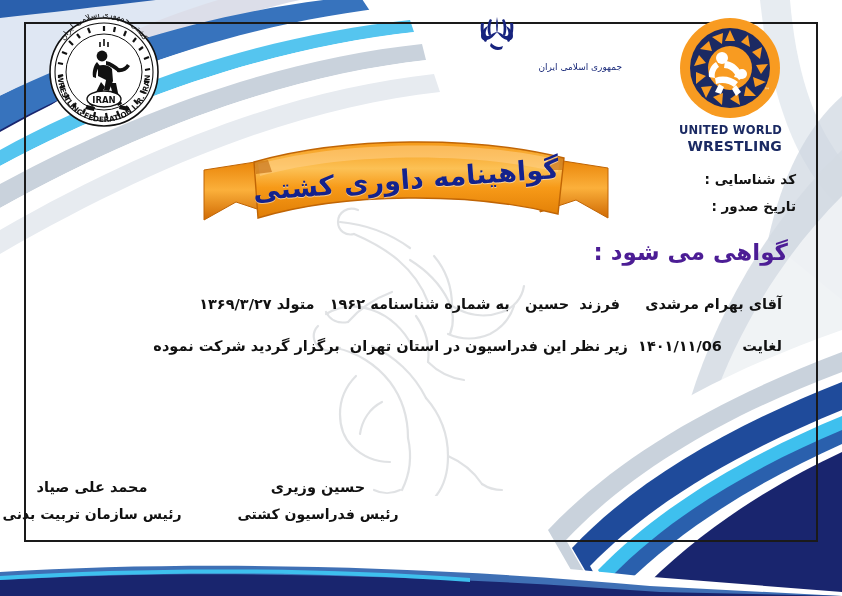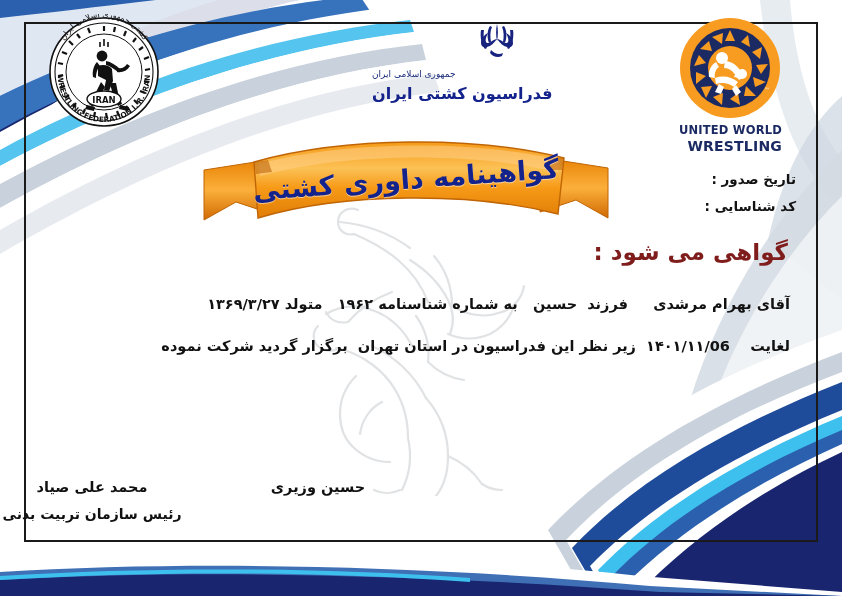--- a/index.html
+++ b/index.html
@@ -29,22 +29,22 @@
     pointer-events:none;
   }
 
   
   .seal {
     position:absolute; left:36px; top:14px; width:136px; height:116px;
   }
 
   
   .ministry {
-    position:absolute; left:372px; top:20px; width:250px;
-    text-align:left;
+    position:absolute; left:372px; top:13px; width:250px;
+    text-align:right;
   }
   .emblem { display:block; margin:0 auto 1px; }
   .ministry-sub {
     font-size:9px; color:#1a2a7a; letter-spacing:0px;
     font-family:"DejaVu Sans", sans-serif;
     line-height:11px;
   }
   .ministry-line {
     font-size:15px; color:#1a2a7a; font-weight:600;
     line-height:20px; margin-top:1px;
@@ -71,25 +71,25 @@
     padding-bottom:6px;
   }
 
   
   .meta { position:absolute; right:46px; top:166px; text-align:right; }
   .meta-row { font-size:13.5px; color:#121212; line-height:27px; font-weight:600; }
 
   
   .certify {
     position:absolute; right:54px; top:239px;
-    font-size:23px; font-weight:bold; color:#7f1d1d; letter-spacing:0.5px;
-  }
-
-  
-  .body-block { position:absolute; right:52px; top:283px; width:740px; }
+    font-size:23px; font-weight:bold; color:#4c1d95; letter-spacing:0.5px;
+  }
+
+  
+  .body-block { position:absolute; right:60px; top:283px; width:740px; }
   .bline {
     font-size:14.5px; color:#111; font-weight:600;
     line-height:42px; text-align:right; white-space:pre;
     direction:rtl;
   }
 
   
   .sigs { position:absolute; left:0; top:474px; width:842px; height:70px; }
   .sig { position:absolute; text-align:center; }
   .sig-fed { right:414px; width:220px; }
@@ -242,21 +242,20 @@
         <path d="M26,19 c3,4 6,7 10,8 c4,1 6,-1 6,-4 c0,-4 -3,-8 -7,-10 c2,4 3,7 2,9 c-1,2 -4,1 -6,-1 c-2,-1 -3,-2 -5,-2z"></path>
         <path d="M10,10 c-1,6 0,14 4,19 l2,-1 c-3,-5 -4,-12 -3,-18z"></path>
         <path d="M42,10 c1,6 0,14 -4,19 l-2,-1 c3,-5 4,-12 3,-18z"></path>
         <path d="M19,6 c-3,4 -3,12 -1,17 l2,-1 c-1,-5 -1,-11 1,-15z"></path>
         <path d="M33,6 c3,4 3,12 1,17 l-2,-1 c1,-5 1,-11 -1,-15z"></path>
         <path d="M20,30 c4,4 8,5 12,3 l-1,3 c-4,2 -9,1 -12,-3z"></path>
       </g>
       <g fill="#17237e" font-family="DejaVu Sans, sans-serif" font-size="5"></g>
     </svg>
     <div class="ministry-sub">جمهوری اسلامی ایران</div>
-    <div class="fed-line">فدراسیون کشتی ایران</div>
   </div>
 
   <div class="uww">
     <svg width="104" height="104" viewBox="0 0 104 104">
       <circle cx="52" cy="52" r="50" fill="#f89b21"></circle>
       <circle cx="52" cy="52" r="40" fill="#1b2a63"></circle>
 
       <g fill="#f89b21">
         <g>
           <path d="M52,14 l5,11 -10,0z"></path>
@@ -336,39 +335,40 @@
       <path d="M120,120 c10,14 14,30 12,46"></path>
       <path d="M132,166 c10,10 22,16 36,18"></path>
       <path d="M60,180 c-10,10 -16,24 -16,38 c0,12 4,24 12,32"></path>
       <path d="M56,250 c10,10 24,16 38,16"></path>
       <path d="M86,206 c-12,6 -20,18 -22,32"></path>
     </g>
   </svg>
 
   <div class="meta">
     <div class="meta-row">
+      <span>کد شناسایی :</span>
+      <span></span>
+    </div>
+    <div class="meta-row">
       <span>تاریخ صدور :</span>
       <span></span>
     </div>
-    <div class="meta-row">
-      <span>کد شناسایی :</span>
-      <span></span>
-    </div>
   </div>
 
   <div class="certify">گواهی می شود :</div>
 
   <div class="body-block">
     <div class="bline">آقای بهرام مرشدی     فرزند  حسین   به شماره شناسنامه ۱۹۶۲   متولد ۱۳۶۹/۳/۲۷</div>
     <div class="bline">لغایت    ۱۴۰۱/۱۱/06  زیر نظر این فدراسیون در استان تهران  برگزار گردید شرکت نموده</div>
   </div>
 
   <div class="sigs">
     <div class="sig sig-fed">
       <div class="sig-name">حسین وزیری</div>
+      <div class="sig-title">رئیس فدراسیون کشتی</div>
     </div>
     <div class="sig sig-org">
       <div class="sig-name">محمد علی صیاد</div>
       <div class="sig-title">رئیس سازمان تربیت بدنی</div>
     </div>
   </div>
 
 </div>
 
 </body></html>

